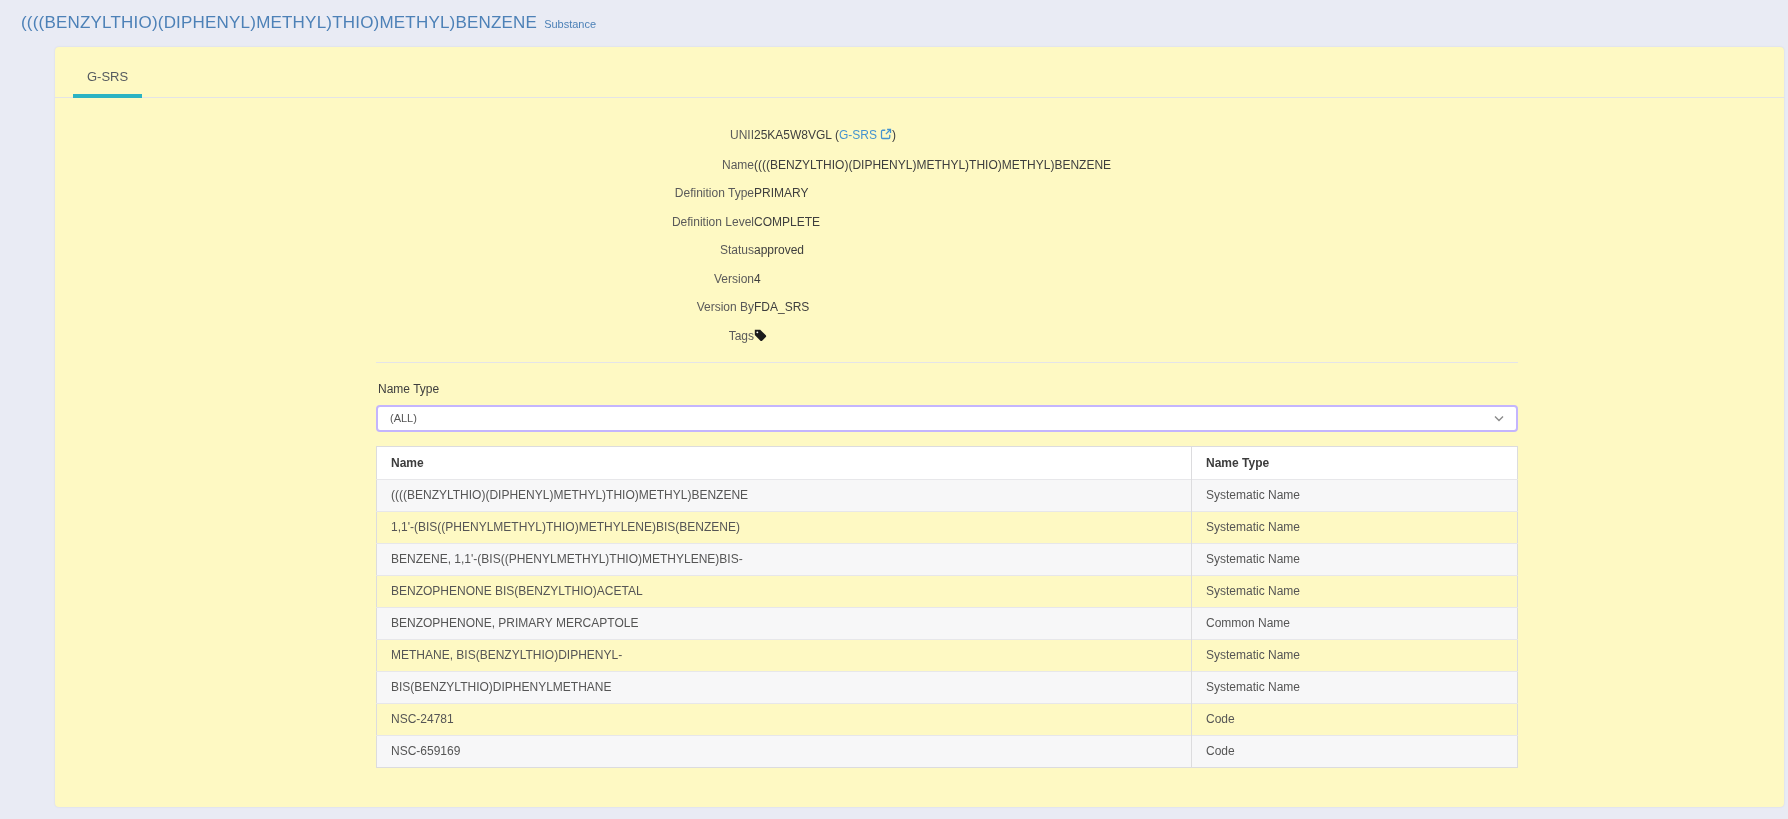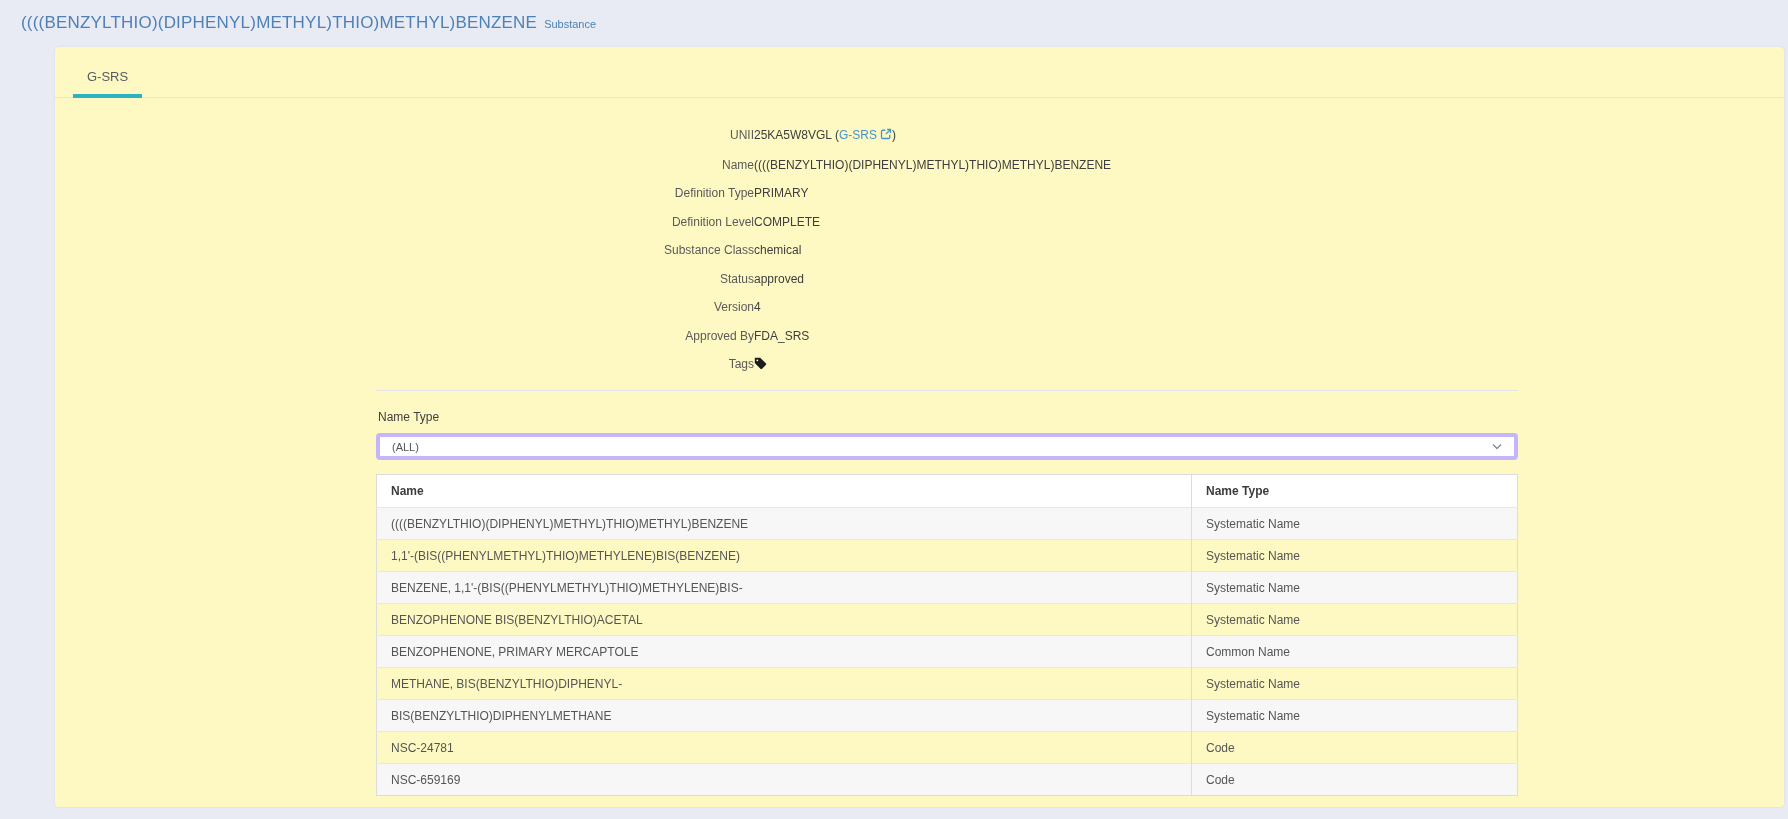--- a/index.html
+++ b/index.html
@@ -91,21 +91,21 @@
   
   .filter-label {
     margin-top: 19px;
     font-size: 12px;
     color: #3e3e3e;
     padding-left: 2px;
   }
   .select-box {
     margin-top: 9px;
     height: 27px;
-    border: 4px solid #c4b5fd;
+    border: 2px solid #c4b5fd;
     border-radius: 4px;
     background: #fff;
     display: flex;
     align-items: center;
     justify-content: space-between;
     padding: 0 12px;
     font-size: 11px;
     color: #555;
     cursor: pointer;
   }
@@ -175,33 +175,29 @@
       </div>
       <div class="kv-row">
         <div class="kv-label">Definition Type</div>
         <div class="kv-value">PRIMARY</div>
       </div>
       <div class="kv-row">
         <div class="kv-label">Definition Level</div>
         <div class="kv-value">COMPLETE</div>
       </div>
       <div class="kv-row">
-        <div class="kv-label">Substance Class</div>
-        <div class="kv-value">chemical</div>
-      </div>
-      <div class="kv-row">
         <div class="kv-label">Status</div>
         <div class="kv-value">approved</div>
       </div>
       <div class="kv-row">
         <div class="kv-label">Version</div>
         <div class="kv-value">4</div>
       </div>
       <div class="kv-row">
-        <div class="kv-label">Approved By</div>
+        <div class="kv-label">Version By</div>
         <div class="kv-value">FDA_SRS</div>
       </div>
 
       <div class="kv-row">
         <div class="kv-label">Tags</div>
         <div class="kv-value">
           <span class="tag-glyph"><svg width="13" height="13" viewBox="0 0 16 16">
                 <path d="M1 1h6.1c.42 0 .82.17 1.12.46l6.33 6.33c.58.58.58 1.53 0 2.12l-4.54 4.54c-.58.58-1.53.58-2.12 0L1.56 8.12A1.58 1.58 0 0 1 1 7V1z" fill="#1c1c1c"></path>
                 <circle cx="4.1" cy="4.1" r="1.15" fill="#ffffff"></circle>
               </svg></span>

